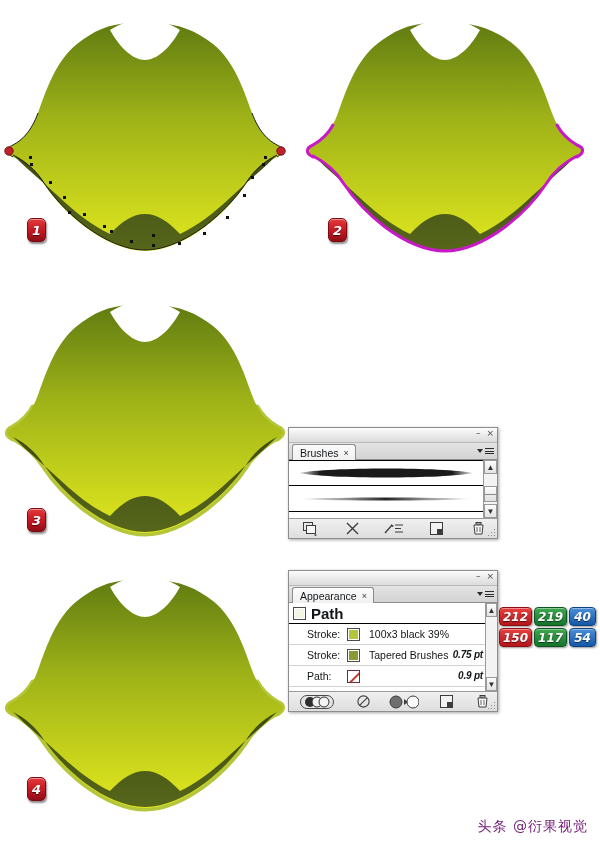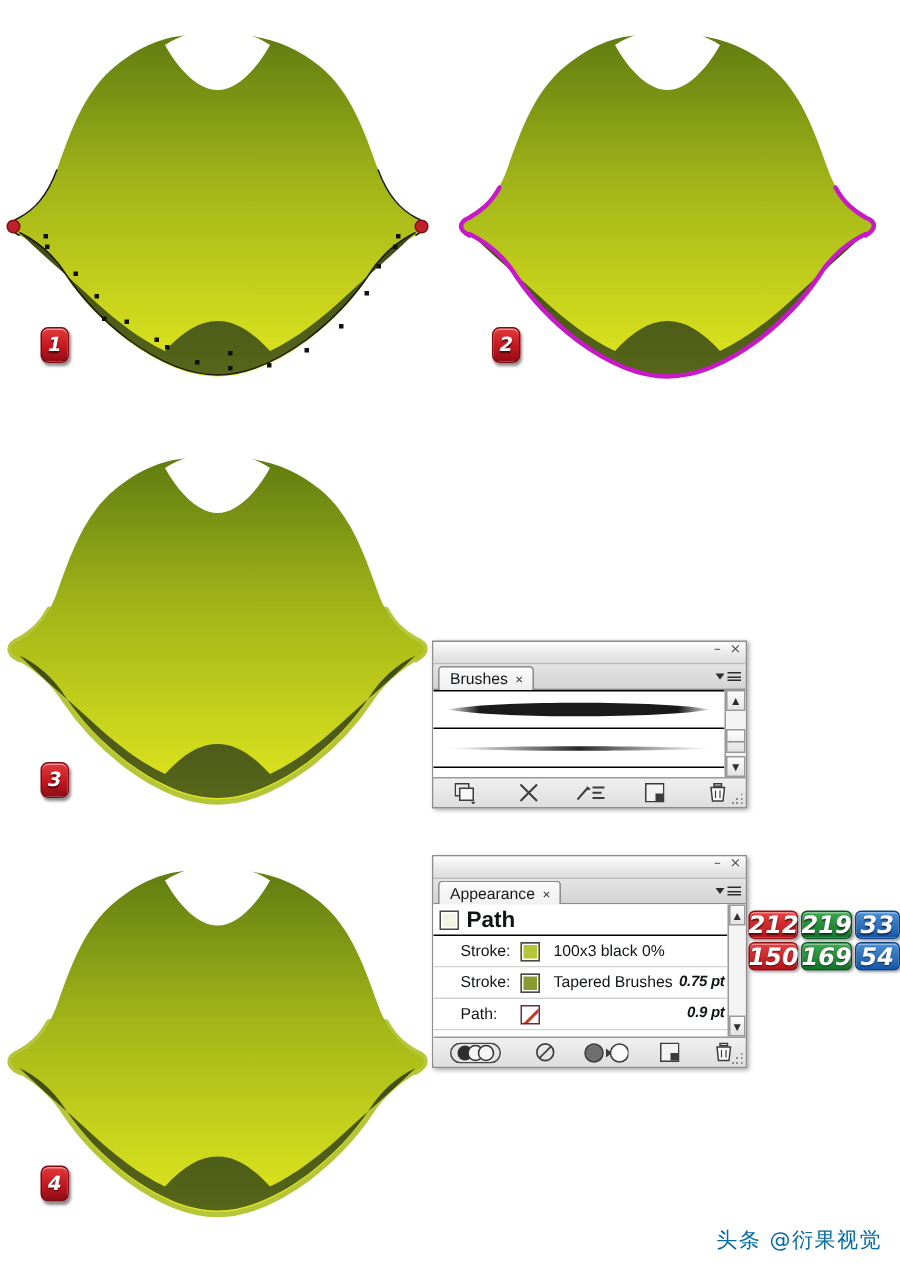--- a/index.html
+++ b/index.html
@@ -198,38 +198,38 @@
     position:absolute; left:499px; top:607px;
     display:grid;
     grid-template-columns:repeat(3, auto);
     grid-auto-rows:auto;
     gap:2px 2px;
   }
   .rgb-chip{
     min-width:27px; height:19px;
     display:flex;align-items:center;justify-content:center;
     font-family:"DejaVu Sans", sans-serif;
-    font-size:16px; font-weight:bold; font-style:italic;
+    font-size:12px; font-weight:bold; font-style:italic;
     color:#ffffff;
     border-radius:4px;
     text-shadow:0 1px 1px rgba(0,0,0,.55);
     box-shadow:1px 1px 2px rgba(0,0,0,.4), inset 0 1px 0 rgba(255,255,255,.4);
     padding:0 3px;
     line-height:1;
   }
   .rgb-chip.r{ background:linear-gradient(180deg,#e8403f,#b5151b); border:1px solid #8d0f13; }
   .rgb-chip.g{ background:linear-gradient(180deg,#3fa84f,#14742c); border:1px solid #0d5520; }
   .rgb-chip.b{ background:linear-gradient(180deg,#4a8fd8,#1558a8); border:1px solid #0f4280; }
 
   
   #watermark{
     position:absolute; right:12px; bottom:14px;
     font-family:"DejaVu Sans", sans-serif;
     font-size:14px;
-    color:#0369a1;
+    color:#701a75;
     letter-spacing:1px;
     white-space:nowrap;
   }
 </style>
 </head>
 <body>
 
 <div class="stage">
 
   <div class="tile" id="tile-1" style="left:0px;top:18px;">
@@ -530,21 +530,21 @@
       <div class="app-list">
 
         <div class="app-row header">
           <span class="swatch path-sw"></span>
           <span>Path</span>
         </div>
 
         <div class="app-row">
           <span class="app-label">Stroke:</span>
           <span class="swatch olive-light"></span>
-          <span class="app-name">100x3 black 0%</span>
+          <span class="app-name">100x3 black 39%</span>
           <span class="app-weight">0.75 pt</span>
         </div>
 
         <div class="app-row">
           <span class="app-label">Stroke:</span>
           <span class="swatch olive-dark"></span>
           <span class="app-name">Tapered Brushes</span>
           <span class="app-weight">0.9 pt</span>
         </div>
 
@@ -599,21 +599,21 @@
             <path d="M4,5 v5 M7,5 v5" stroke="#3c3c3c" stroke-width=".8"></path>
           </svg>
       </div>
       <div class="grip"></div>
     </div>
   </div>
 
   <div id="rgb-readout">
     <span class="rgb-chip r">212</span>
     <span class="rgb-chip g">219</span>
-    <span class="rgb-chip b">33</span>
+    <span class="rgb-chip b">40</span>
     <span class="rgb-chip r">150</span>
-    <span class="rgb-chip g">169</span>
+    <span class="rgb-chip g">117</span>
     <span class="rgb-chip b">54</span>
   </div>
 
   <div id="watermark">头条 @衍果视觉</div>
 
 </div>
 
 </body></html>

